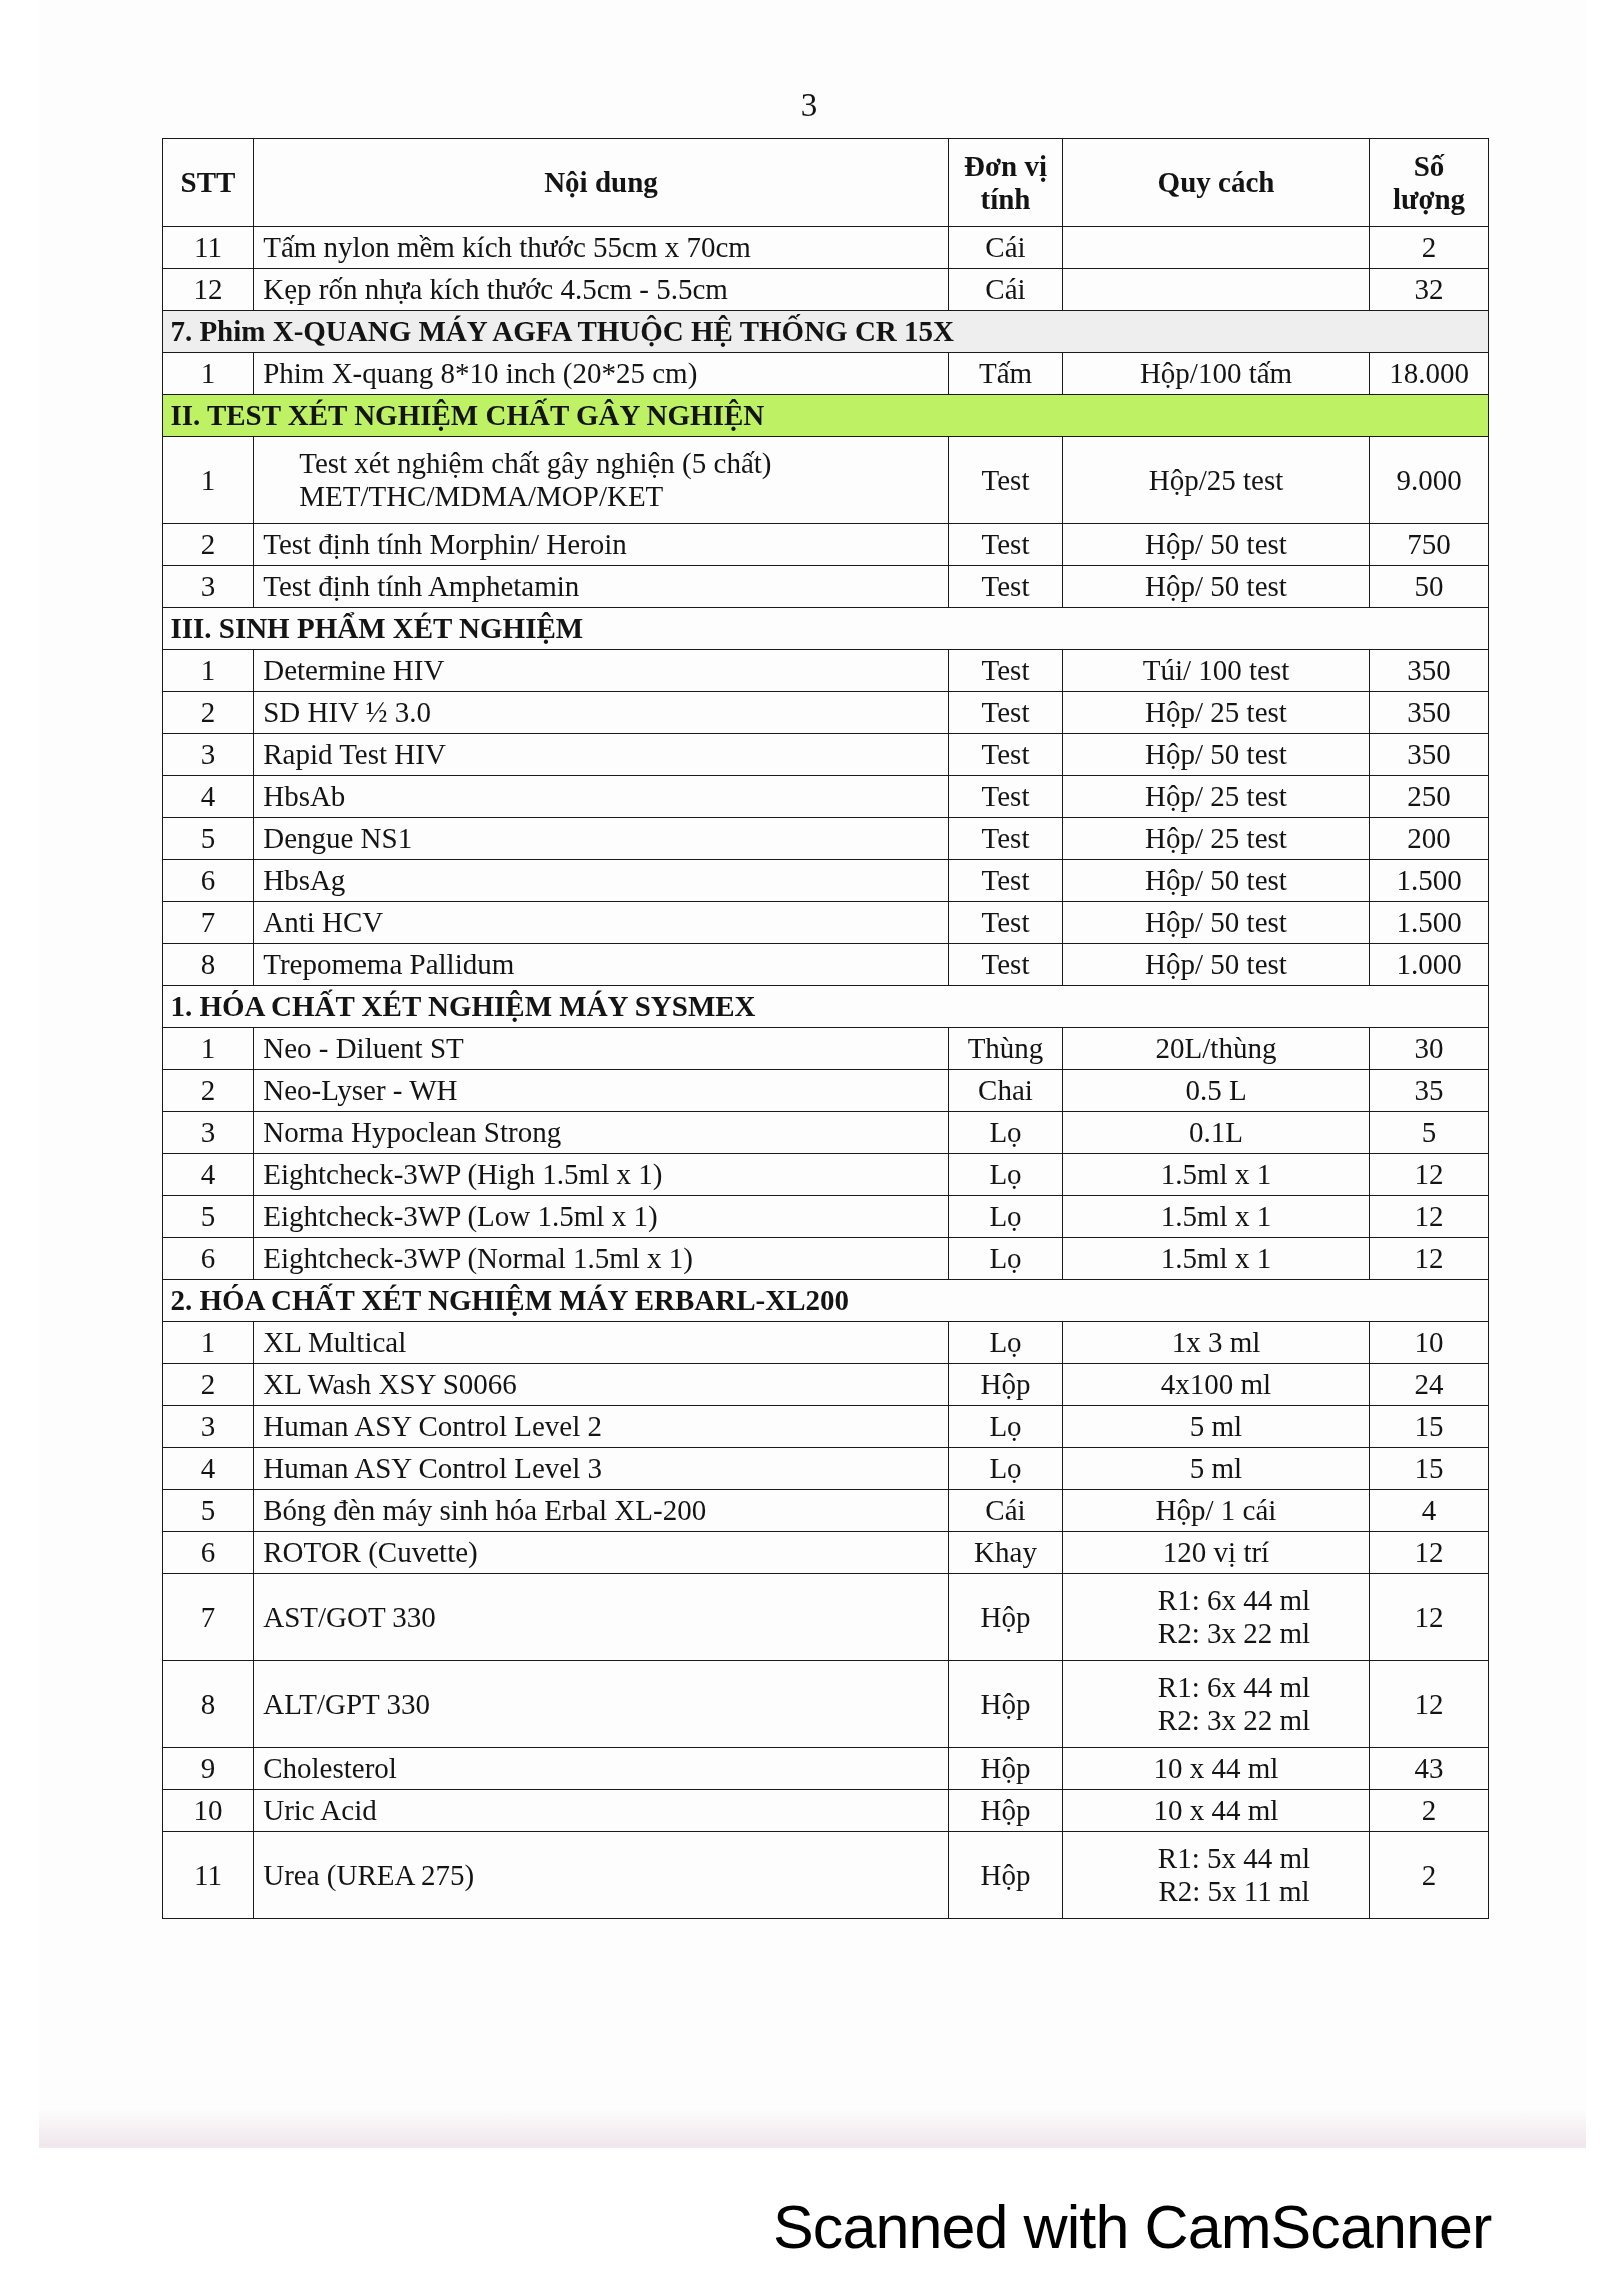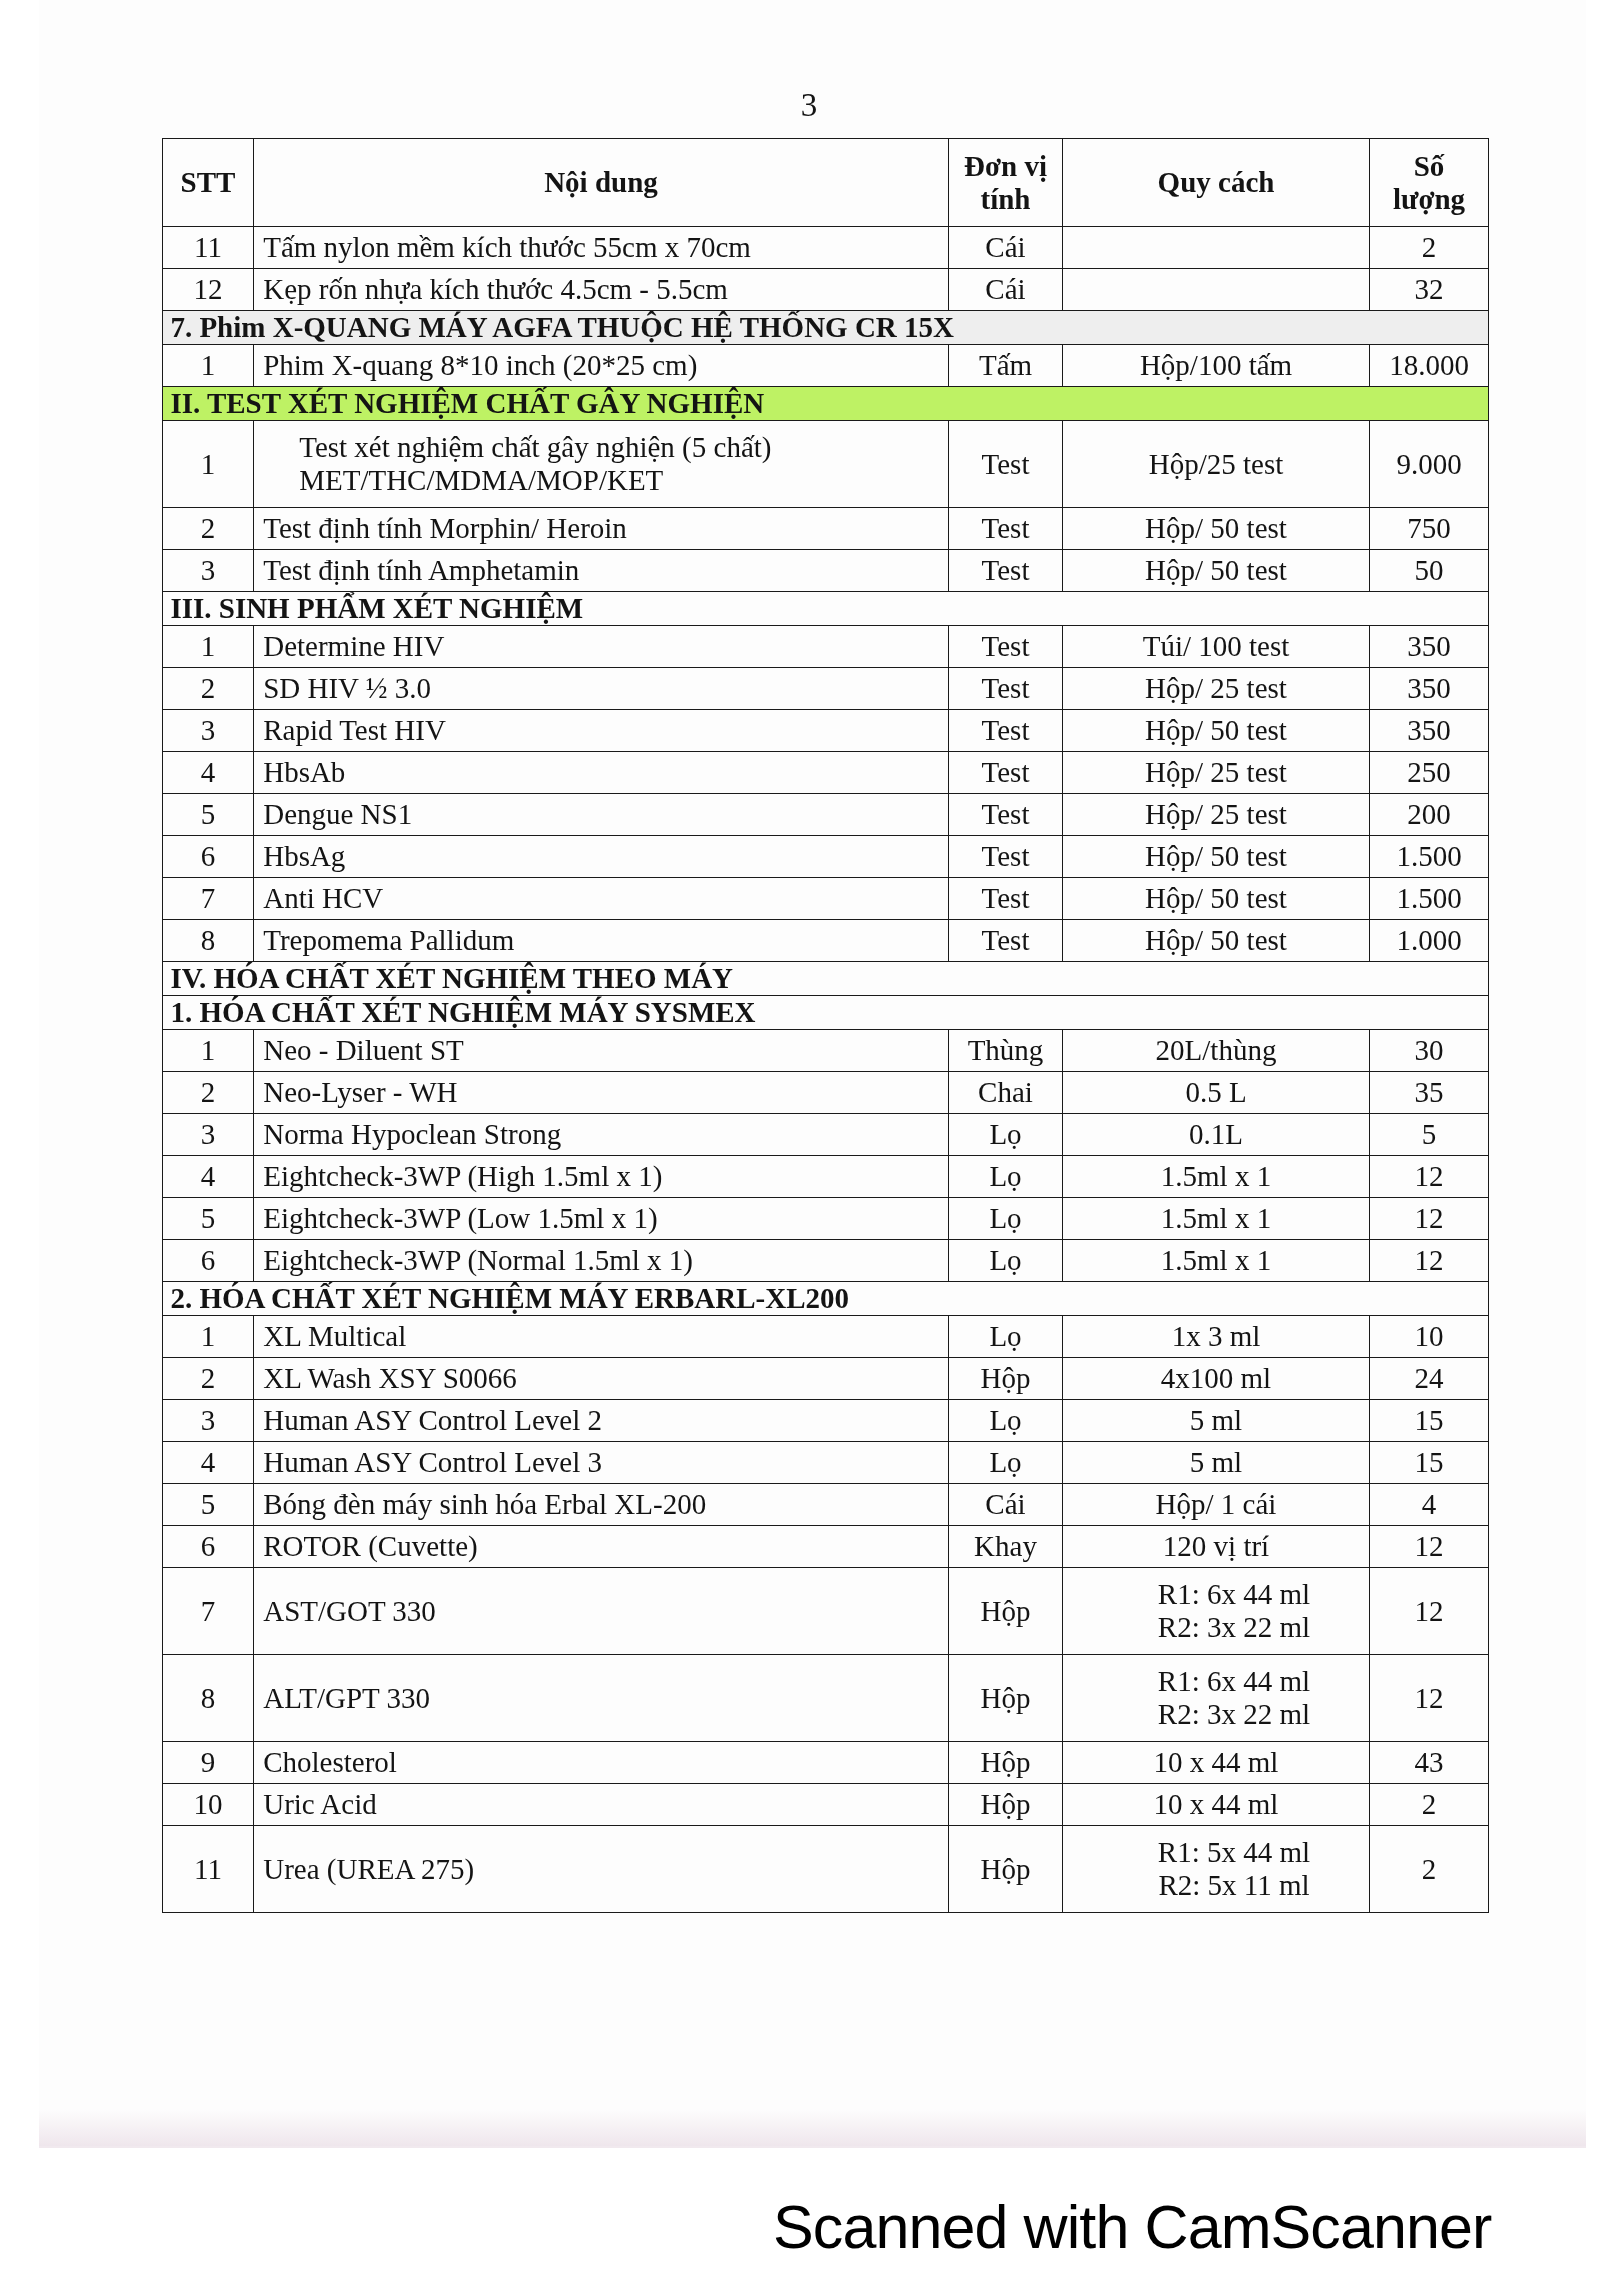--- a/index.html
+++ b/index.html
@@ -34,21 +34,21 @@
   table.doc-table td, table.doc-table th {
     border: 1.8px solid #1a1a1a; padding: 0 9.2px; vertical-align: middle; line-height: 33px;
   }
   table.doc-table th { font-weight: bold; text-align: center; font-size: 29px; height: 88px; line-height: 33px; }
   table.doc-table tr.item td { height: 42px; }
   table.doc-table tr.item.tall td { height: 87px; }
   td.stt, td.unit, td.spec, td.qty { text-align: center; }
   td.name { text-align: left; }
   td.qty { padding: 0 5.5px; }
   tr.section td {
-    font-weight: bold; height: 34px; text-align: left; padding-left: 7.4px; font-size: 29px;
+    font-weight: bold; height: 42px; text-align: left; padding-left: 7.4px; font-size: 29px;
   }
   tr.section.shade-light td { background: #eeeeee; }
   tr.section.shade-dark td { background: #bef264; }
   .spec-line { display: block; margin-left: 36px; }
 
   .camscanner {
     position: absolute; left: 773px; top: 2195px;
     font-family: "Liberation Sans", "DejaVu Sans", sans-serif;
     font-size: 61px; line-height: 65px; color: #000000; letter-spacing: -0.9px;
   }
@@ -186,23 +186,20 @@
     </tr>
     <tr class="item">
       <td class="stt">8</td>
       <td class="name">Trepomema Pallidum</td>
       <td class="unit">Test</td>
       <td class="spec">Hộp/ 50 test</td>
       <td class="qty">1.000</td>
     </tr>
 
     <tr class="section">
-      <td colspan="5">IV. HÓA CHẤT XÉT NGHIỆM THEO MÁY</td>
-    </tr>
-    <tr class="section">
       <td colspan="5">1. HÓA CHẤT XÉT NGHIỆM MÁY SYSMEX</td>
     </tr>
     <tr class="item">
       <td class="stt">1</td>
       <td class="name">Neo - Diluent ST</td>
       <td class="unit">Thùng</td>
       <td class="spec">20L/thùng</td>
       <td class="qty">30</td>
     </tr>
     <tr class="item">

